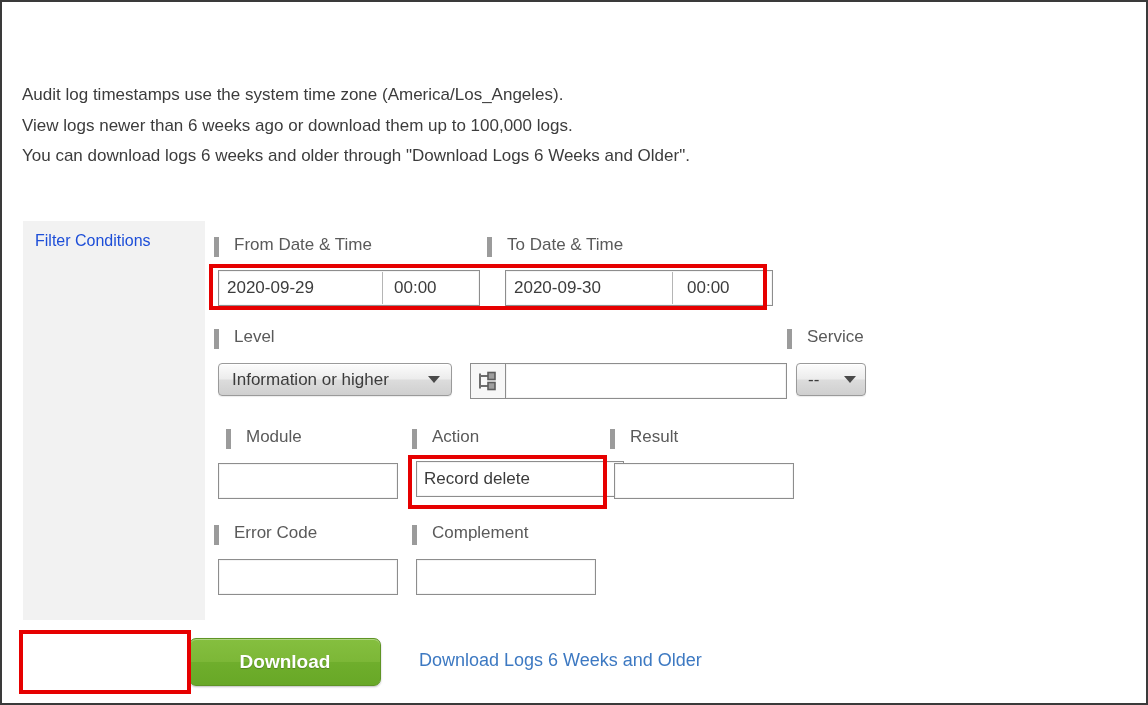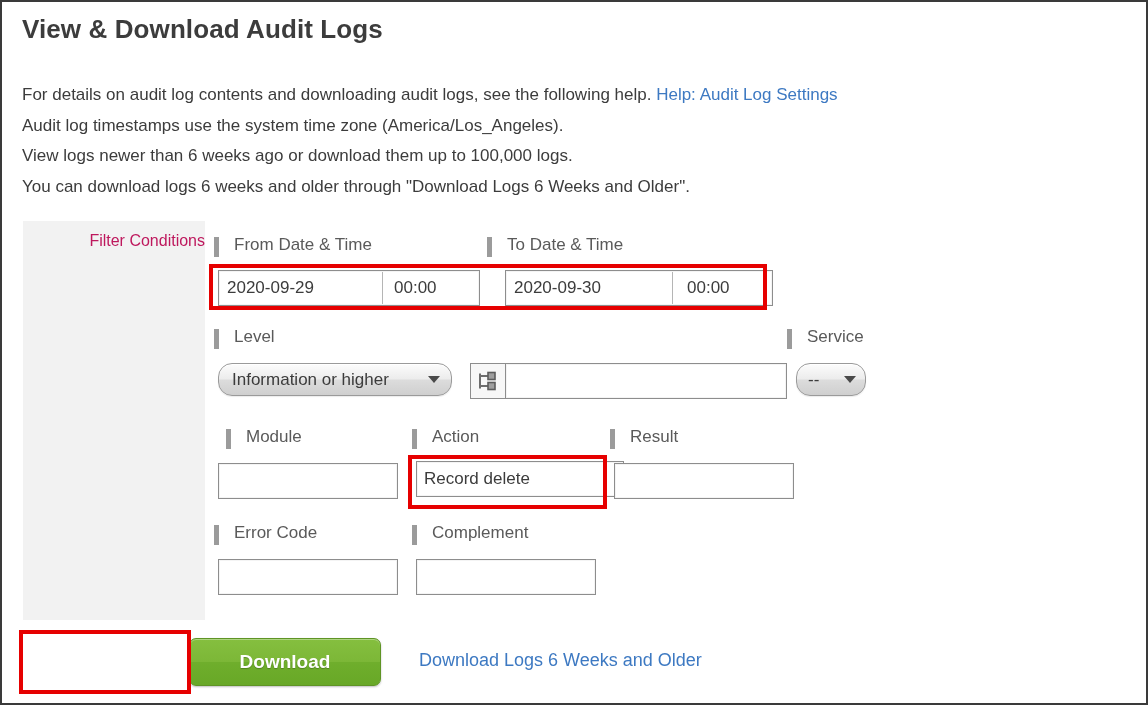--- a/index.html
+++ b/index.html
@@ -50,25 +50,25 @@
 
   
   .filter-panel {
     position: absolute;
     left: 21px; top: 219px;
     width: 182px; height: 399px;
     background: #f2f2f2;
   }
   .filter-panel-label {
     position: absolute;
-    left: 0; top: 11px;
+    left: 12px; top: 11px;
     width: 182px;
-    text-align: right;
+    text-align: left;
     font-size: 16px;
-    color: #be185d;
+    color: #1d4ed8;
   }
 
   
   .fields {
     position: absolute;
     left: 203px; top: 219px;
     width: 925px; height: 399px;
   }
 
   .field-label {
@@ -125,21 +125,21 @@
   .dt-group .dt-sep {
     width: 1px; background: #b5b5b5; margin: 1px 0;
   }
   .dt-group .dt-time { width: 93px; }
 
   
   .sel {
     position: absolute;
     height: 33px;
     border: 1px solid #9a9a9a;
-    border-radius: 14px;
+    border-radius: 4px;
     background: linear-gradient(to bottom, #fcfcfc 0%, #ececec 48%, #dcdcdc 52%, #cfcfcf 100%);
     box-shadow: inset 0 1px 0 #ffffff, 0 1px 1px rgba(0,0,0,0.08);
     display: flex;
     align-items: center;
     justify-content: space-between;
     padding: 0 11px 0 13px;
     font-size: 17px;
     color: #3c3c3c;
     cursor: pointer;
     white-space: nowrap;
@@ -214,24 +214,22 @@
     text-decoration: none;
     cursor: pointer;
     white-space: nowrap;
   }
 </style>
 </head>
 <body>
 
 <div class="page">
 
-  <div class="page-title">View &amp; Download Audit Logs</div>
 
   <div class="desc">
-    <span class="line"><span>For details on audit log contents and downloading audit logs, see the following help. </span><a class="help-link" href="#">Help: Audit Log Settings</a></span>
     <span class="line">Audit log timestamps use the system time zone (America/Los_Angeles).</span>
     <span class="line">View logs newer than 6 weeks ago or download them up to 100,000 logs.</span>
     <span class="line">You can download logs 6 weeks and older through "Download Logs 6 Weeks and Older".</span>
   </div>
 
   <div class="filter-panel">
     <div class="filter-panel-label">Filter Conditions</div>
   </div>
 
   <div class="fields">

